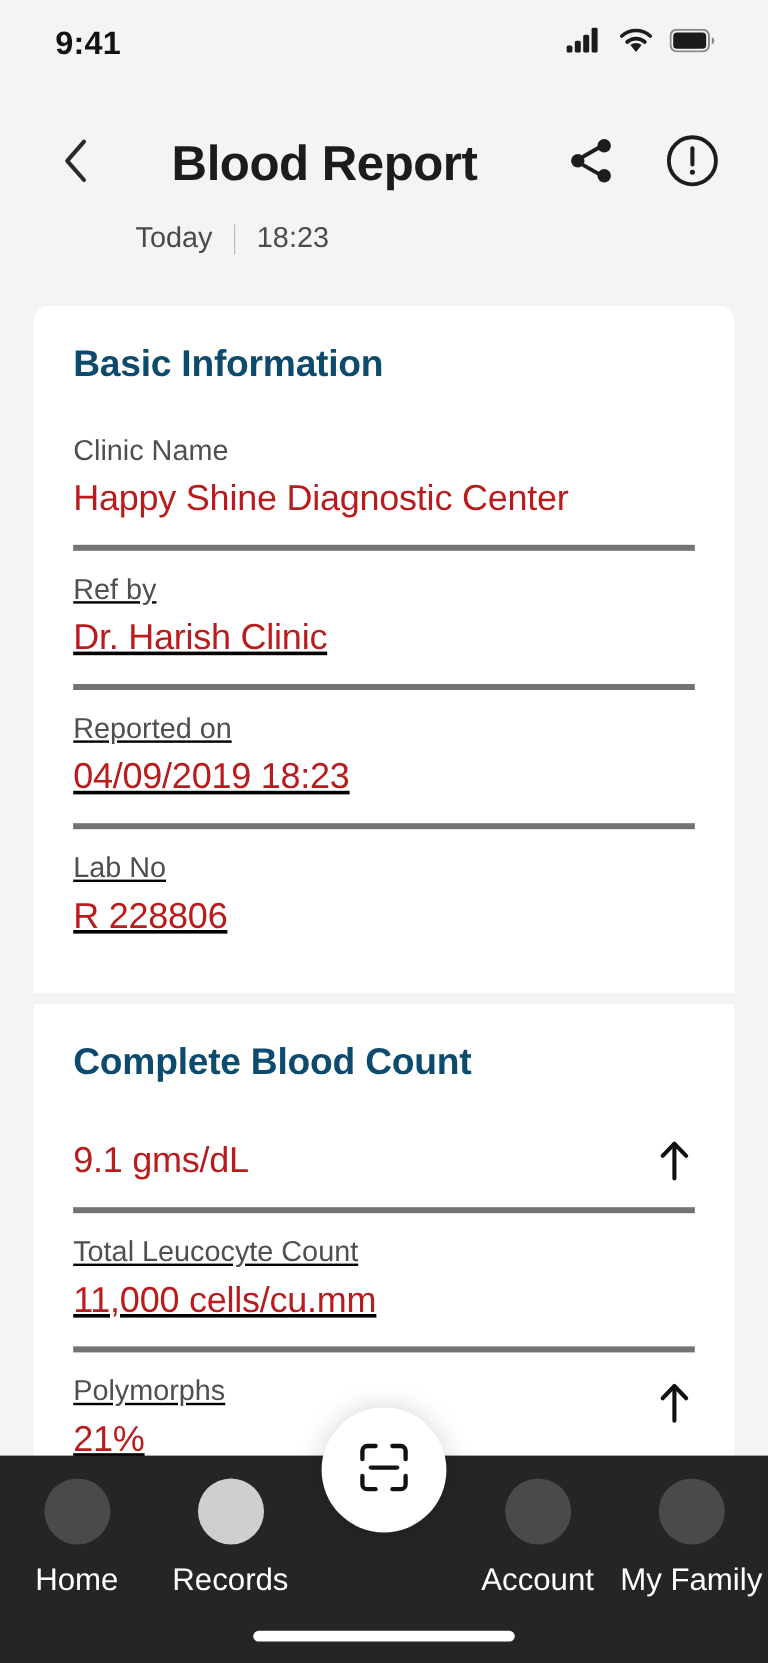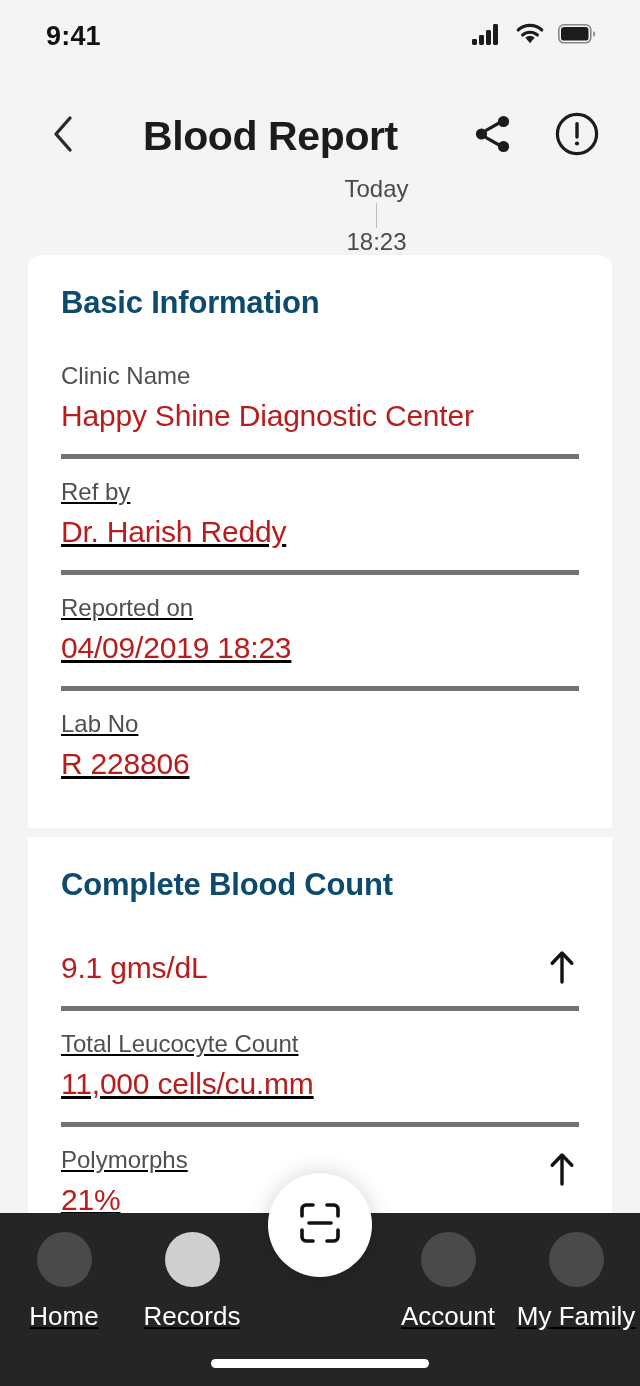--- a/index.html
+++ b/index.html
@@ -25,21 +25,21 @@
   .header { position:absolute; top:104px; left:0; width:640px; }
   .header-row { display:flex; align-items:center; padding:0 40px 0 52px; height:64px;gap:32px; }
   .back-btn { width:38px; height:42px; display:flex; align-items:center; justify-content:flex-start; cursor:pointer; }
   .page-title {
     font-size:41px; font-weight:bold; color:#1c1c1c;
     margin-left:21px; letter-spacing:-0.4px; line-height:1;
     white-space:nowrap;
   }
   .header-actions { margin-left:auto; display:flex; align-items:center; gap:38px; }
   .header-icon { width:46px; height:46px; display:flex; align-items:center; justify-content:center; cursor:pointer; }
-  .subtitle-row { display:flex; align-items:center; padding-left:113px; margin-top:7px;flex-direction:column; }
+  .subtitle-row { display:flex; align-items:center; padding-left:113px; margin-top:17px; }
   .subtitle-text { font-size:24px; color:#4a4a4a; }
   .subtitle-sep { width:1px; height:25px; background:#bdbdbd; margin:0 18px; }
 
   
   .content { position:absolute; top:255px; left:28px; width:584px; bottom:0; }
   .card { background:#ffffff; width:584px; padding:0 33px; }
   .card-first { border-radius:13px 13px 0 0; padding-top:30px; padding-bottom:26px; }
   .card-gap { height:9px; background:#f4f4f5; }
   .card-second { padding-top:30px; }
   .card-title { font-size:31px; font-weight:bold; color:#0c4a6e; letter-spacing:-0.2px; margin-bottom:22px; }
@@ -49,21 +49,21 @@
   .row-label { font-size:24px; color:#4f4f4f; line-height:1.25; }
   .row-value { font-size:30px; color:#b91c1c; margin-top:7px; line-height:1.2; letter-spacing:-0.2px; }
   .row-flag { position:absolute; right:0; top:22px; width:34px; height:40px; display:flex; align-items:center; justify-content:center; }
   .row-divider-tail { border-top:1px solid #e6e6e6; height:1px; margin-top:0; }
 
   
   .navbar {
     position:absolute; left:0; bottom:0; width:640px; height:173px;
     background:#252525;
   }
-  .nav-items { display:flex; align-items:flex-start; height:125px; padding-top:19px;text-decoration:underline; }
+  .nav-items { display:flex; align-items:flex-start; height:125px; padding-top:19px; }
   .nav-item { flex:1; display:flex; flex-direction:column; align-items:center; cursor:pointer; }
   .nav-item.spacer { cursor:default; }
   .nav-dot { width:55px; height:55px; border-radius:50%; background:#4a4a4a; }
   .nav-dot.active { background:#cfcfcf; }
   .nav-label { margin-top:14px; font-size:26px; color:#ffffff; white-space:nowrap; }
   .home-indicator {
     position:absolute; left:50%; transform:translateX(-50%); bottom:18px;
     width:218px; height:9px; border-radius:5px; background:#ffffff;
   }
   .fab {
@@ -151,21 +151,21 @@
     <div class="card card-first">
       <div class="card-title">Basic Information</div>
 
       <div class="row">
         <div class="row-label">Clinic Name</div>
         <div class="row-value">Happy Shine Diagnostic Center</div>
       </div>
 
       <div class="row">
         <div class="row-label">Ref by</div>
-        <div class="row-value">Dr. Harish Reddy</div>
+        <div class="row-value">Dr. Harish Clinic</div>
       </div>
 
       <div class="row">
         <div class="row-label">Reported on</div>
         <div class="row-value">04/09/2019 18:23</div>
       </div>
 
       <div class="row">
         <div class="row-label">Lab No</div>
         <div class="row-value">R 228806</div>

